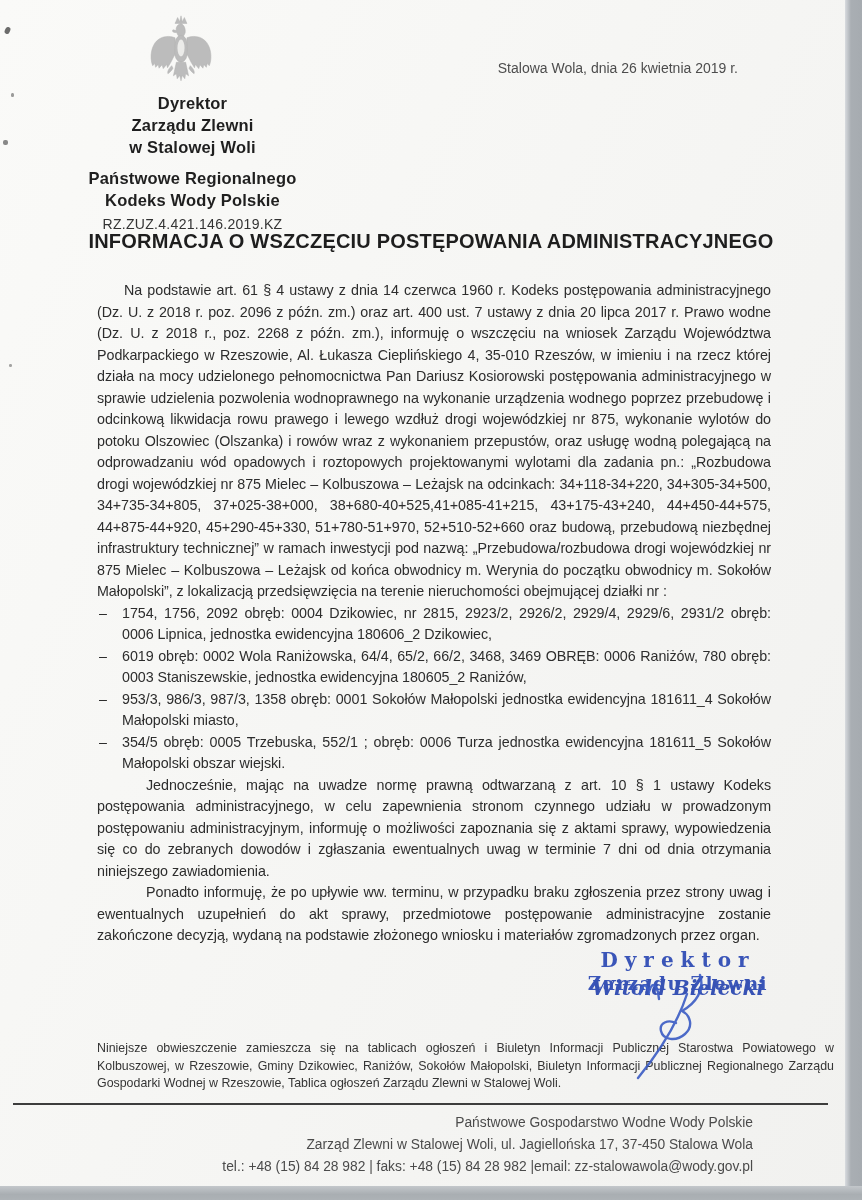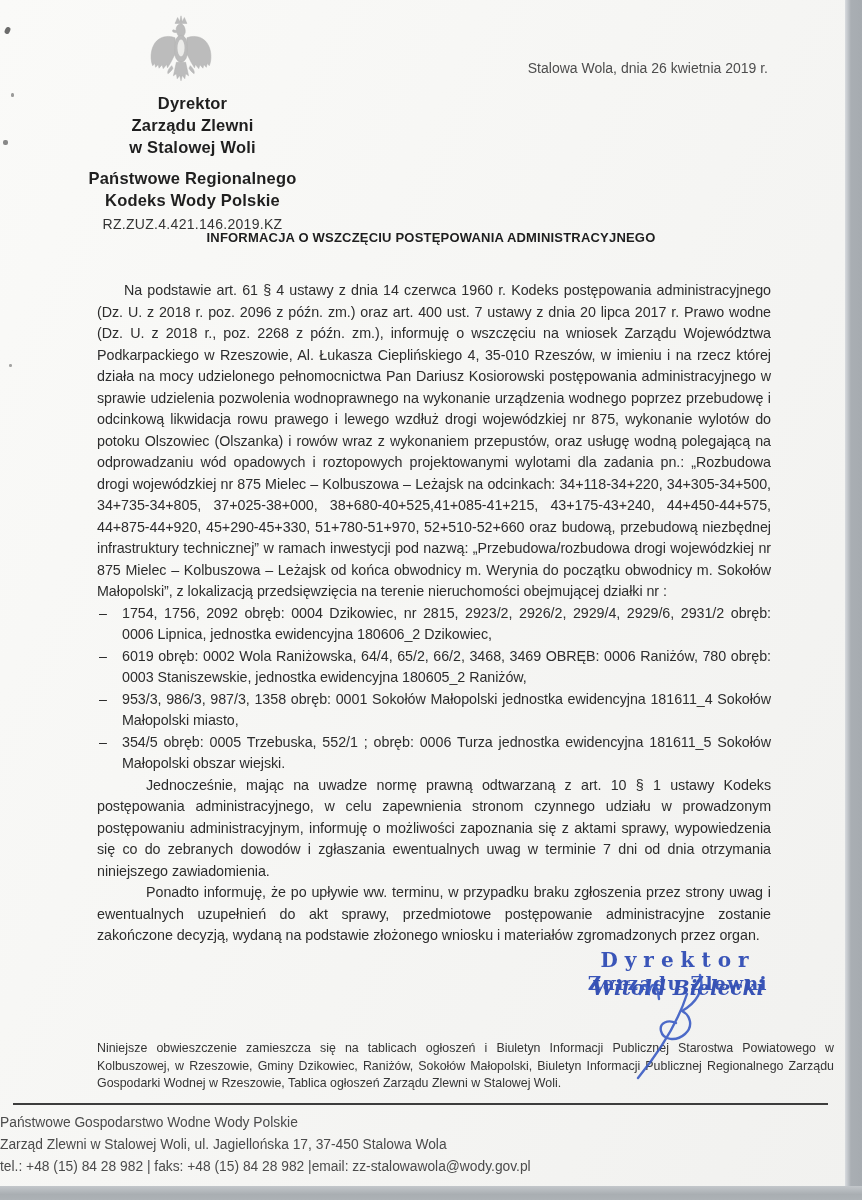--- a/index.html
+++ b/index.html
@@ -18,30 +18,30 @@
     background:linear-gradient(180deg,#c3c7cb 0%,#a9aeb2 60%,#adb2b6 100%);}
   .speck{position:absolute;background:#3c3c3c;border-radius:40%;opacity:.75;}
   .sp1{left:5px;top:27px;width:5px;height:7px;transform:rotate(25deg);}
   .sp2{left:11px;top:93px;width:3px;height:4px;opacity:.5;}
   .sp3{left:3px;top:140px;width:5px;height:5px;opacity:.6;}
   .sp4{left:9px;top:364px;width:3px;height:3px;opacity:.45;}
 
   .eagle{position:absolute;left:142px;top:15px;width:78px;height:76px;
     opacity:.85;filter:blur(.3px);}
 
-  .date{position:absolute;left:458px;top:60px;width:310px;
+  .date{position:absolute;left:428px;top:60px;width:310px;
     font-size:14px;color:#4d4d4d;text-align:right;}
 
   .sender{position:absolute;left:55px;top:92px;width:275px;text-align:center;line-height:22px;}
   .sender .b{font-weight:bold;font-size:16.5px;color:#1f1f1f;letter-spacing:.2px;}
   .sender .gap{height:9px;}
   .sender .case{font-size:14px;color:#333;margin-top:2px;letter-spacing:.3px;}
 
   .title{position:absolute;left:0;top:230px;width:862px;text-align:center;
-    font-weight:bold;font-size:13px;color:#1e1e1e;letter-spacing:.2px;}
+    font-weight:bold;font-size:20px;color:#1e1e1e;letter-spacing:.2px;}
 
   .docbody{position:absolute;left:97px;top:260px;width:674px;
     font-size:14.3px;line-height:21.5px;text-align:justify;letter-spacing:-0.05px;margin-top:20px;}
   .docbody p{margin:0;}
   .p-first{text-indent:27px;}
   .p-ind{text-indent:49px;}
   .list{margin:0;}
   .li{position:relative;padding-left:25px;}
   .li .dash{position:absolute;left:2px;top:0;}
 
@@ -52,21 +52,21 @@
   .stamp-name{position:absolute;left:578px;top:976px;width:200px;text-align:center;
     color:#3752b4;font-family:"DejaVu Serif",serif;
     font-style:italic;font-weight:bold;font-size:20px;}
   .scribble{position:absolute;left:588px;top:972px;width:165px;height:112px;z-index:3;}
 
   .footnote{position:absolute;left:97px;top:1040px;width:737px;
     font-size:12.4px;line-height:17.6px;text-align:justify;color:#353535;}
 
   .rule{position:absolute;left:13px;top:1103px;width:815px;height:2px;background:#3d3d3d;}
 
-  .footer{position:absolute;left:0;top:1112px;width:753px;text-align:left;
+  .footer{position:absolute;left:0;top:1112px;width:753px;text-align:right;
     font-size:13.8px;line-height:22px;color:#4b4b4b;}
   .footer div{margin:0;}
 </style>
 </head>
 <body>
 
 <div class="page">
 
   <div class="edge-right"></div>
   <div class="edge-bottom"></div>

